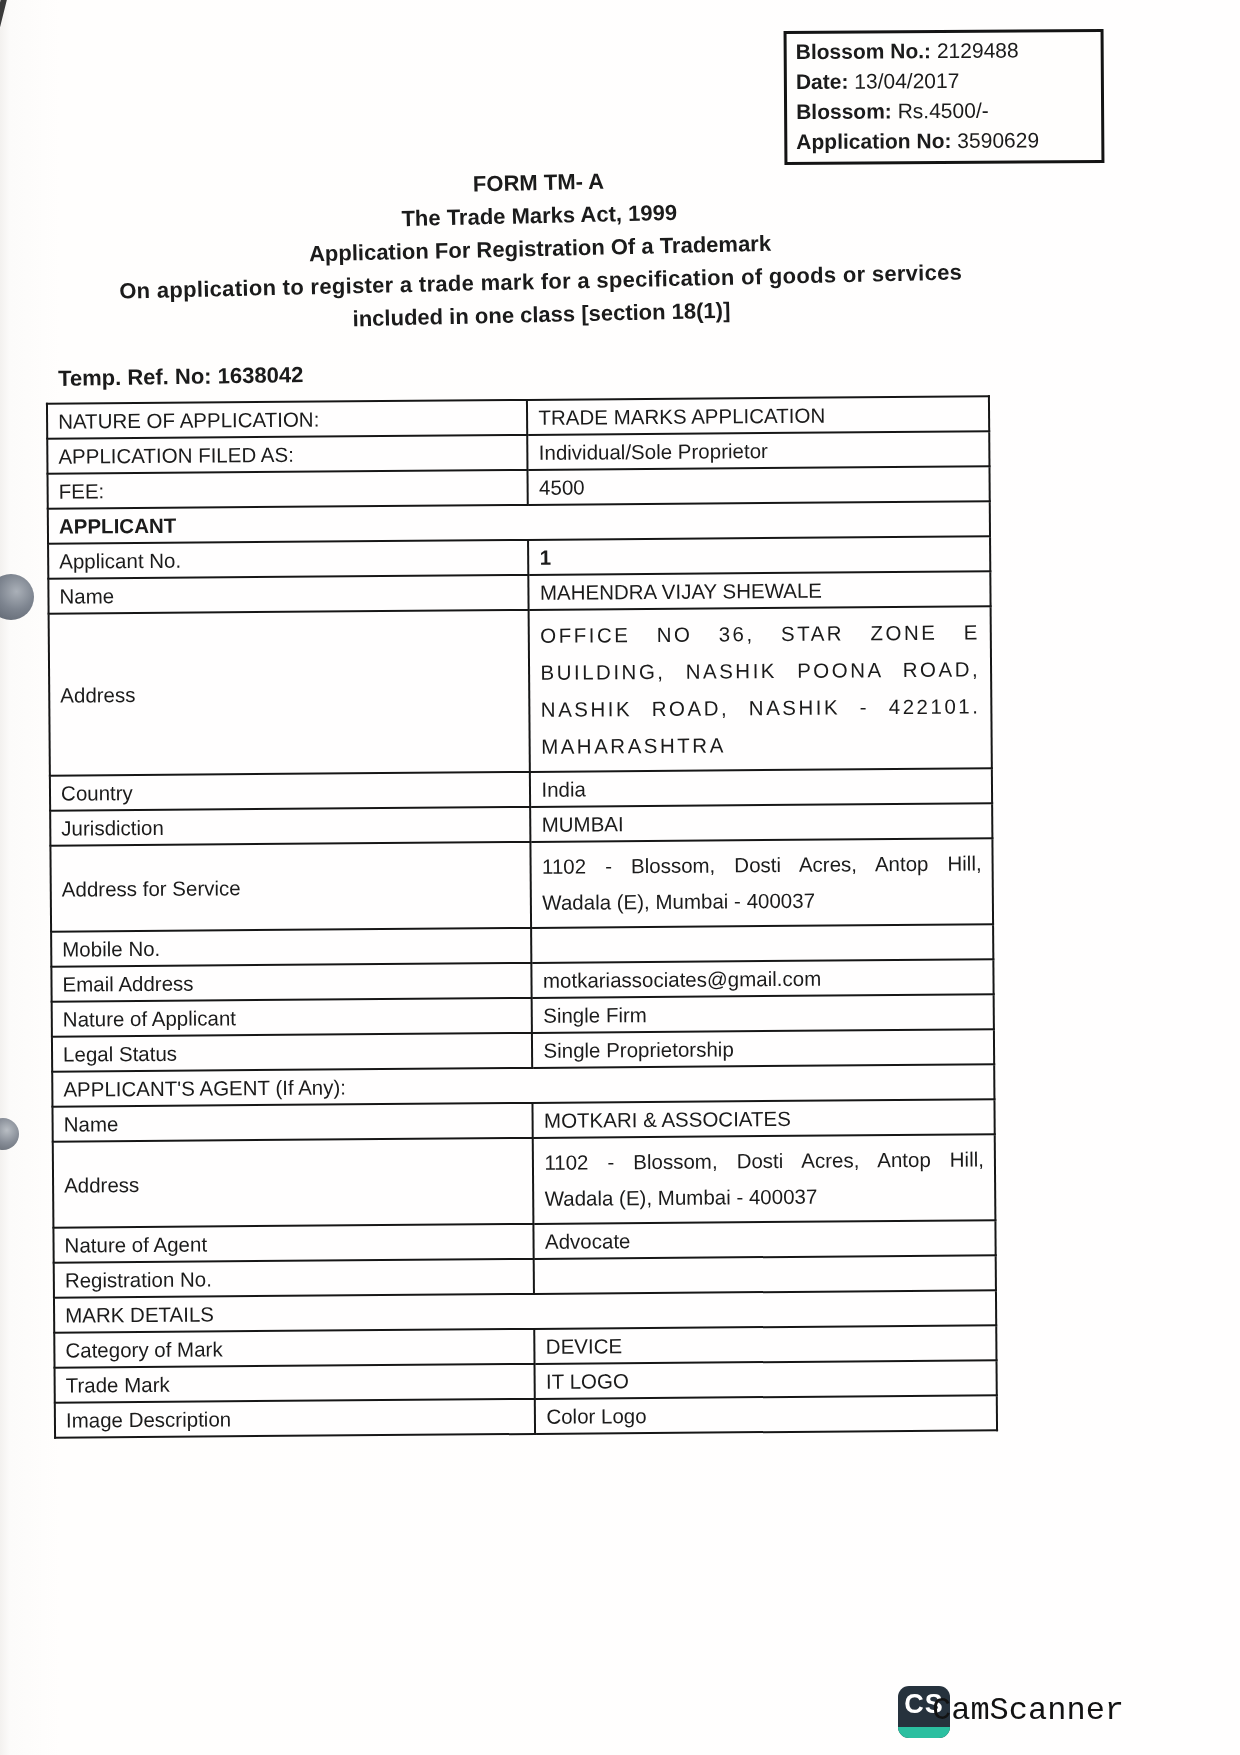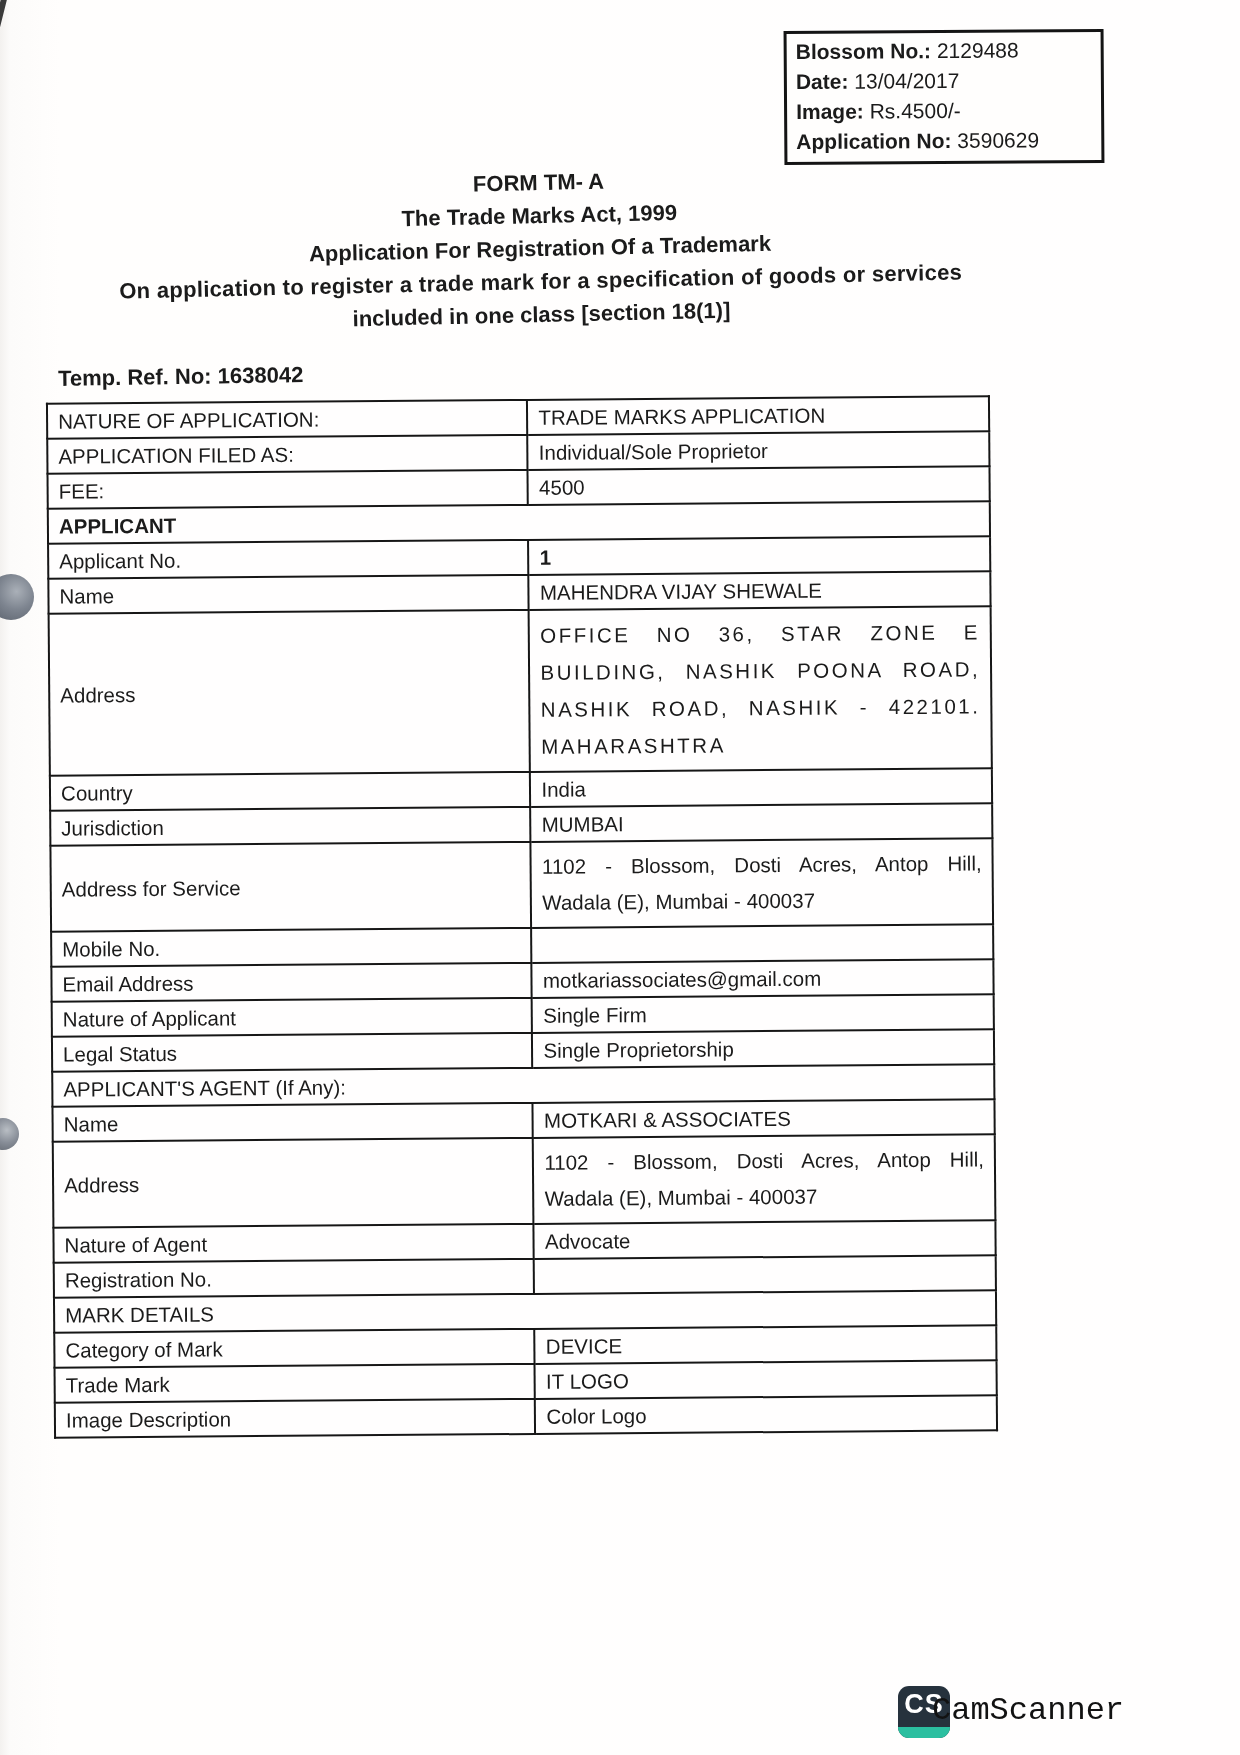--- a/index.html
+++ b/index.html
@@ -83,21 +83,21 @@
 <div class="receipt">
   <div class="r-line">
     <b>Blossom No.:</b>
     <span>2129488</span>
   </div>
   <div class="r-line">
     <b>Date:</b>
     <span>13/04/2017</span>
   </div>
   <div class="r-line">
-    <b>Image:</b>
+    <b>Blossom:</b>
     <span>Rs.4500/-</span>
   </div>
   <div class="r-line">
     <b>Application No:</b>
     <span>3590629</span>
   </div>
 </div>
 
 <div class="titles">
   <div class="t">FORM TM- A</div>

